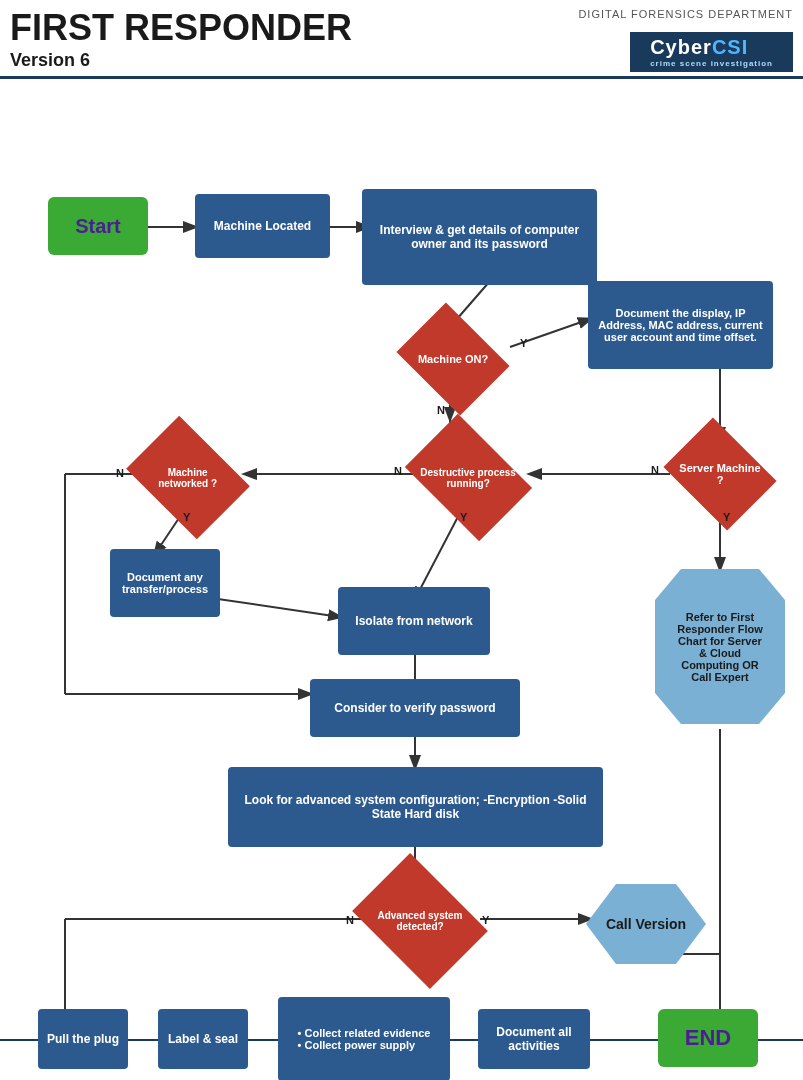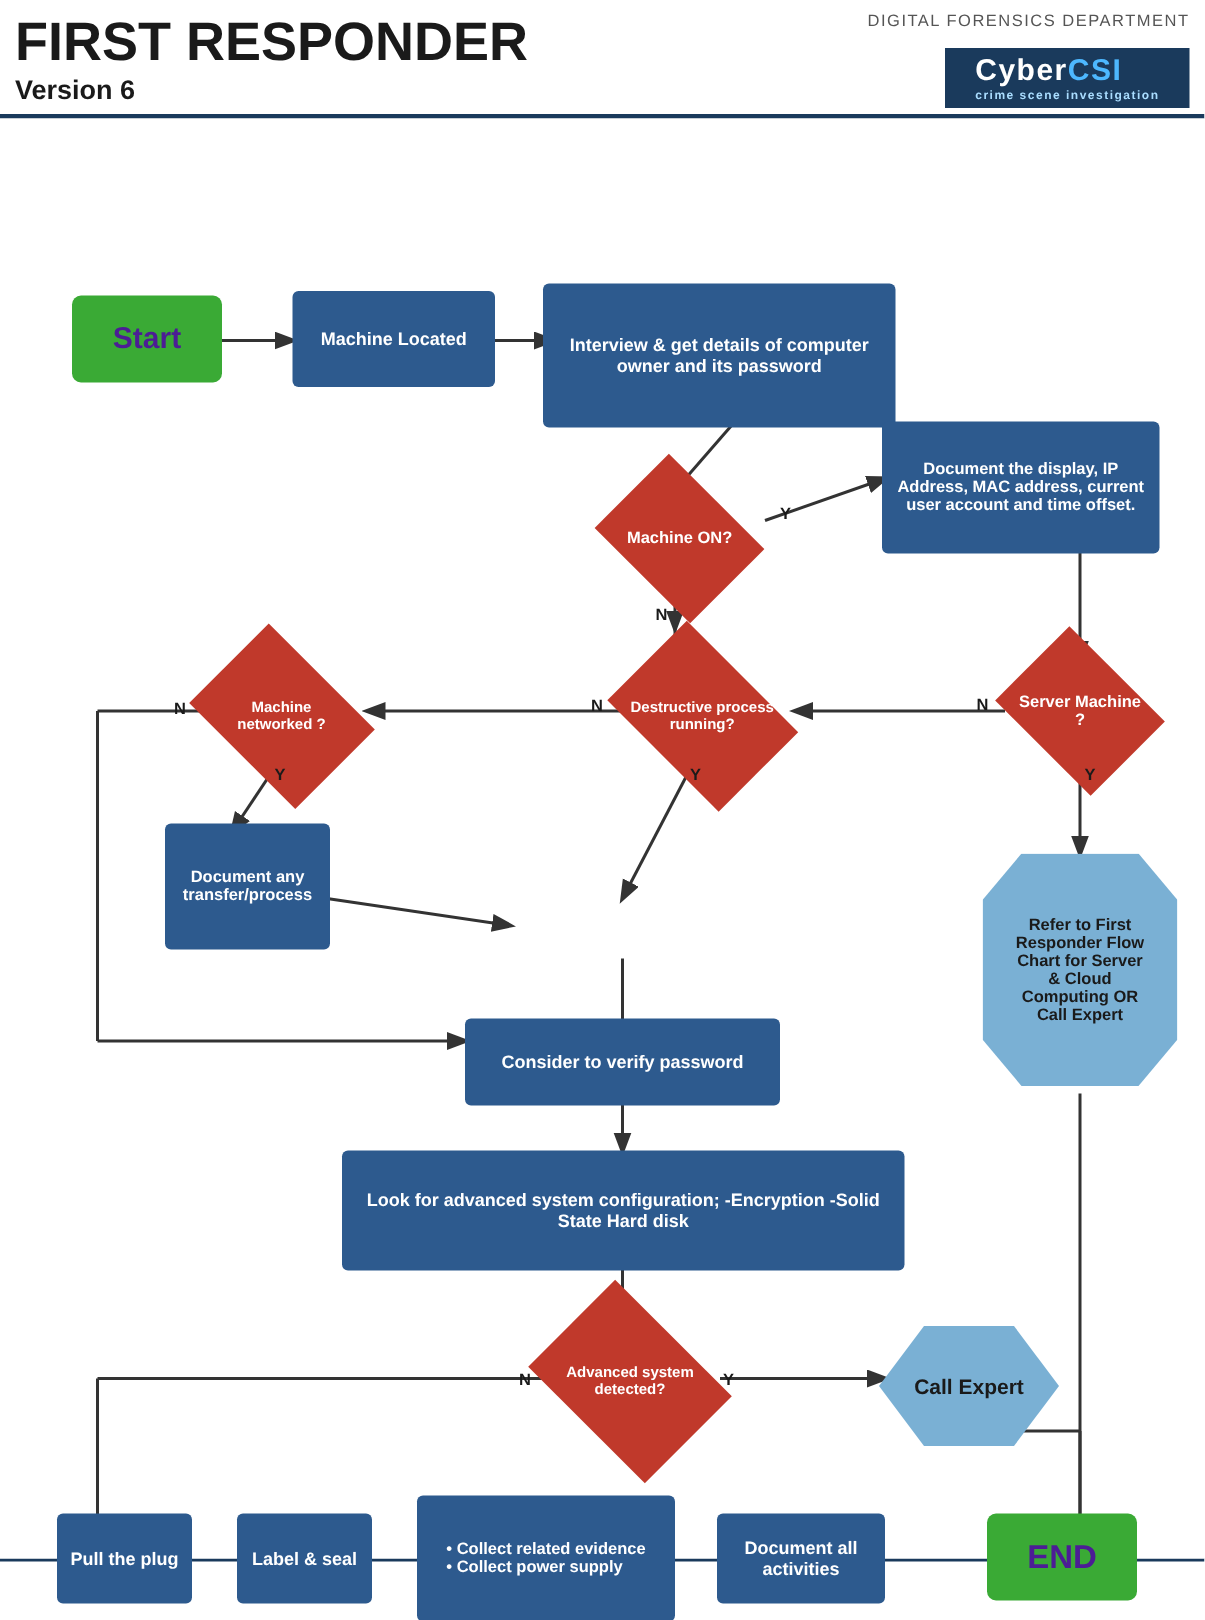--- a/index.html
+++ b/index.html
@@ -284,43 +284,46 @@
       <div class="diamond-inner" style="font-size:10px;">Machine networked ?</div>
     </div>
   </div>
   <div class="label-yn" style="left:116px;top:388px;">N</div>
   <div class="label-yn" style="left:183px;top:432px;">Y</div>
 
   <div class="node-octagon" style="position:absolute;left:655px;top:490px;width:130px;height:155px;font-size:11px;">
     <span>Refer to First Responder Flow Chart for Server &amp; Cloud Computing OR  Call Expert</span>
   </div>
 
-  <div class="node node-rect" style="left:110px;top:470px;width:110px;height:84px;font-size:11px;">
+  <div class="node node-rect" style="left:110px;top:470px;width:110px;height:68px;font-size:11px;">
     <span>Document any transfer/process</span>
   </div>
 
+  <div class="node node-rect" style="left:338px;top:508px;width:152px;height:68px;font-size:12px;">
+    <span>Isolate from network</span>
+  </div>
 
   <div class="node node-rect" style="left:310px;top:600px;width:210px;height:58px;font-size:12px;">
     <span>Consider to verify password</span>
   </div>
 
   <div class="node node-rect" style="left:228px;top:688px;width:375px;height:80px;font-size:12px;">
     <span>Look for advanced system configuration; -Encryption -Solid State Hard disk</span>
   </div>
 
   <div class="node-diamond-wrap" style="position:absolute;left:360px;top:798px;width:120px;height:88px;">
     <div class="diamond" style="width:110px;height:82px;">
       <div class="diamond-inner" style="font-size:10px;">Advanced system detected?</div>
     </div>
   </div>
   <div class="label-yn" style="left:346px;top:835px;">N</div>
   <div class="label-yn" style="left:482px;top:835px;">Y</div>
 
   <div class="node-hexagon" style="position:absolute;left:586px;top:805px;width:120px;height:80px;font-size:14px;">
-    <span>Call Expert</span>
+    <span>Call Version</span>
   </div>
 
   <div class="node node-rect" style="left:38px;top:930px;width:90px;height:60px;font-size:12px;">
     <span>Pull the plug</span>
   </div>
 
   <div class="node node-rect" style="left:158px;top:930px;width:90px;height:60px;font-size:12px;">
     <span>Label &amp; seal</span>
   </div>
 

